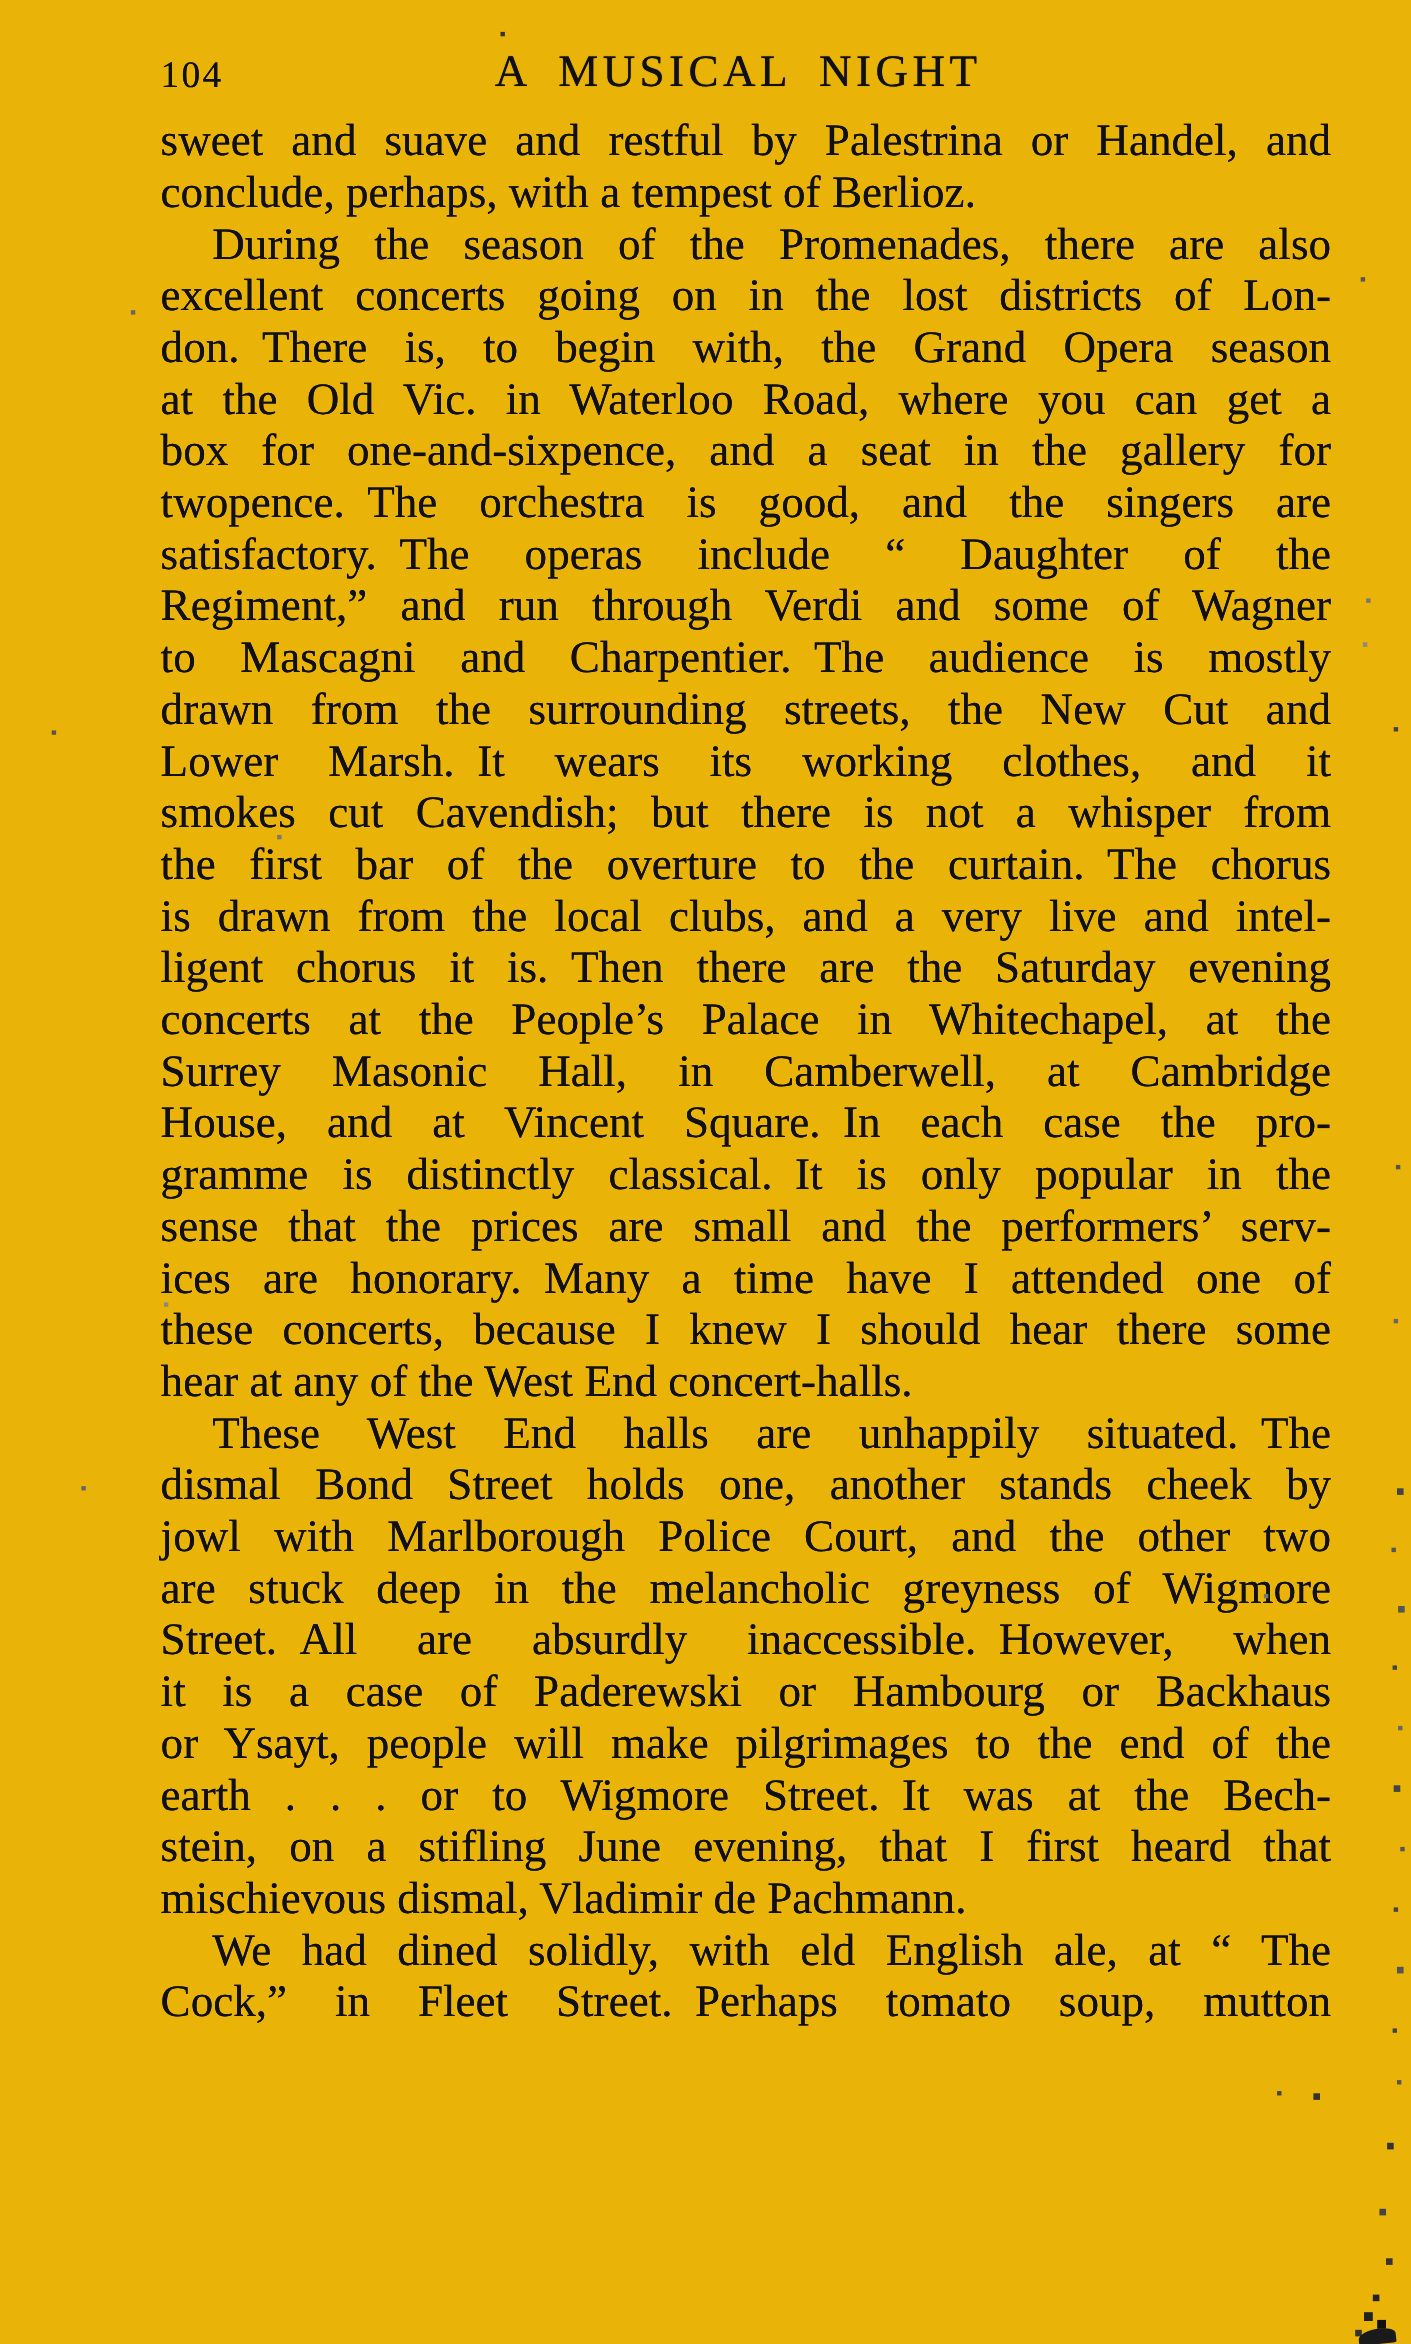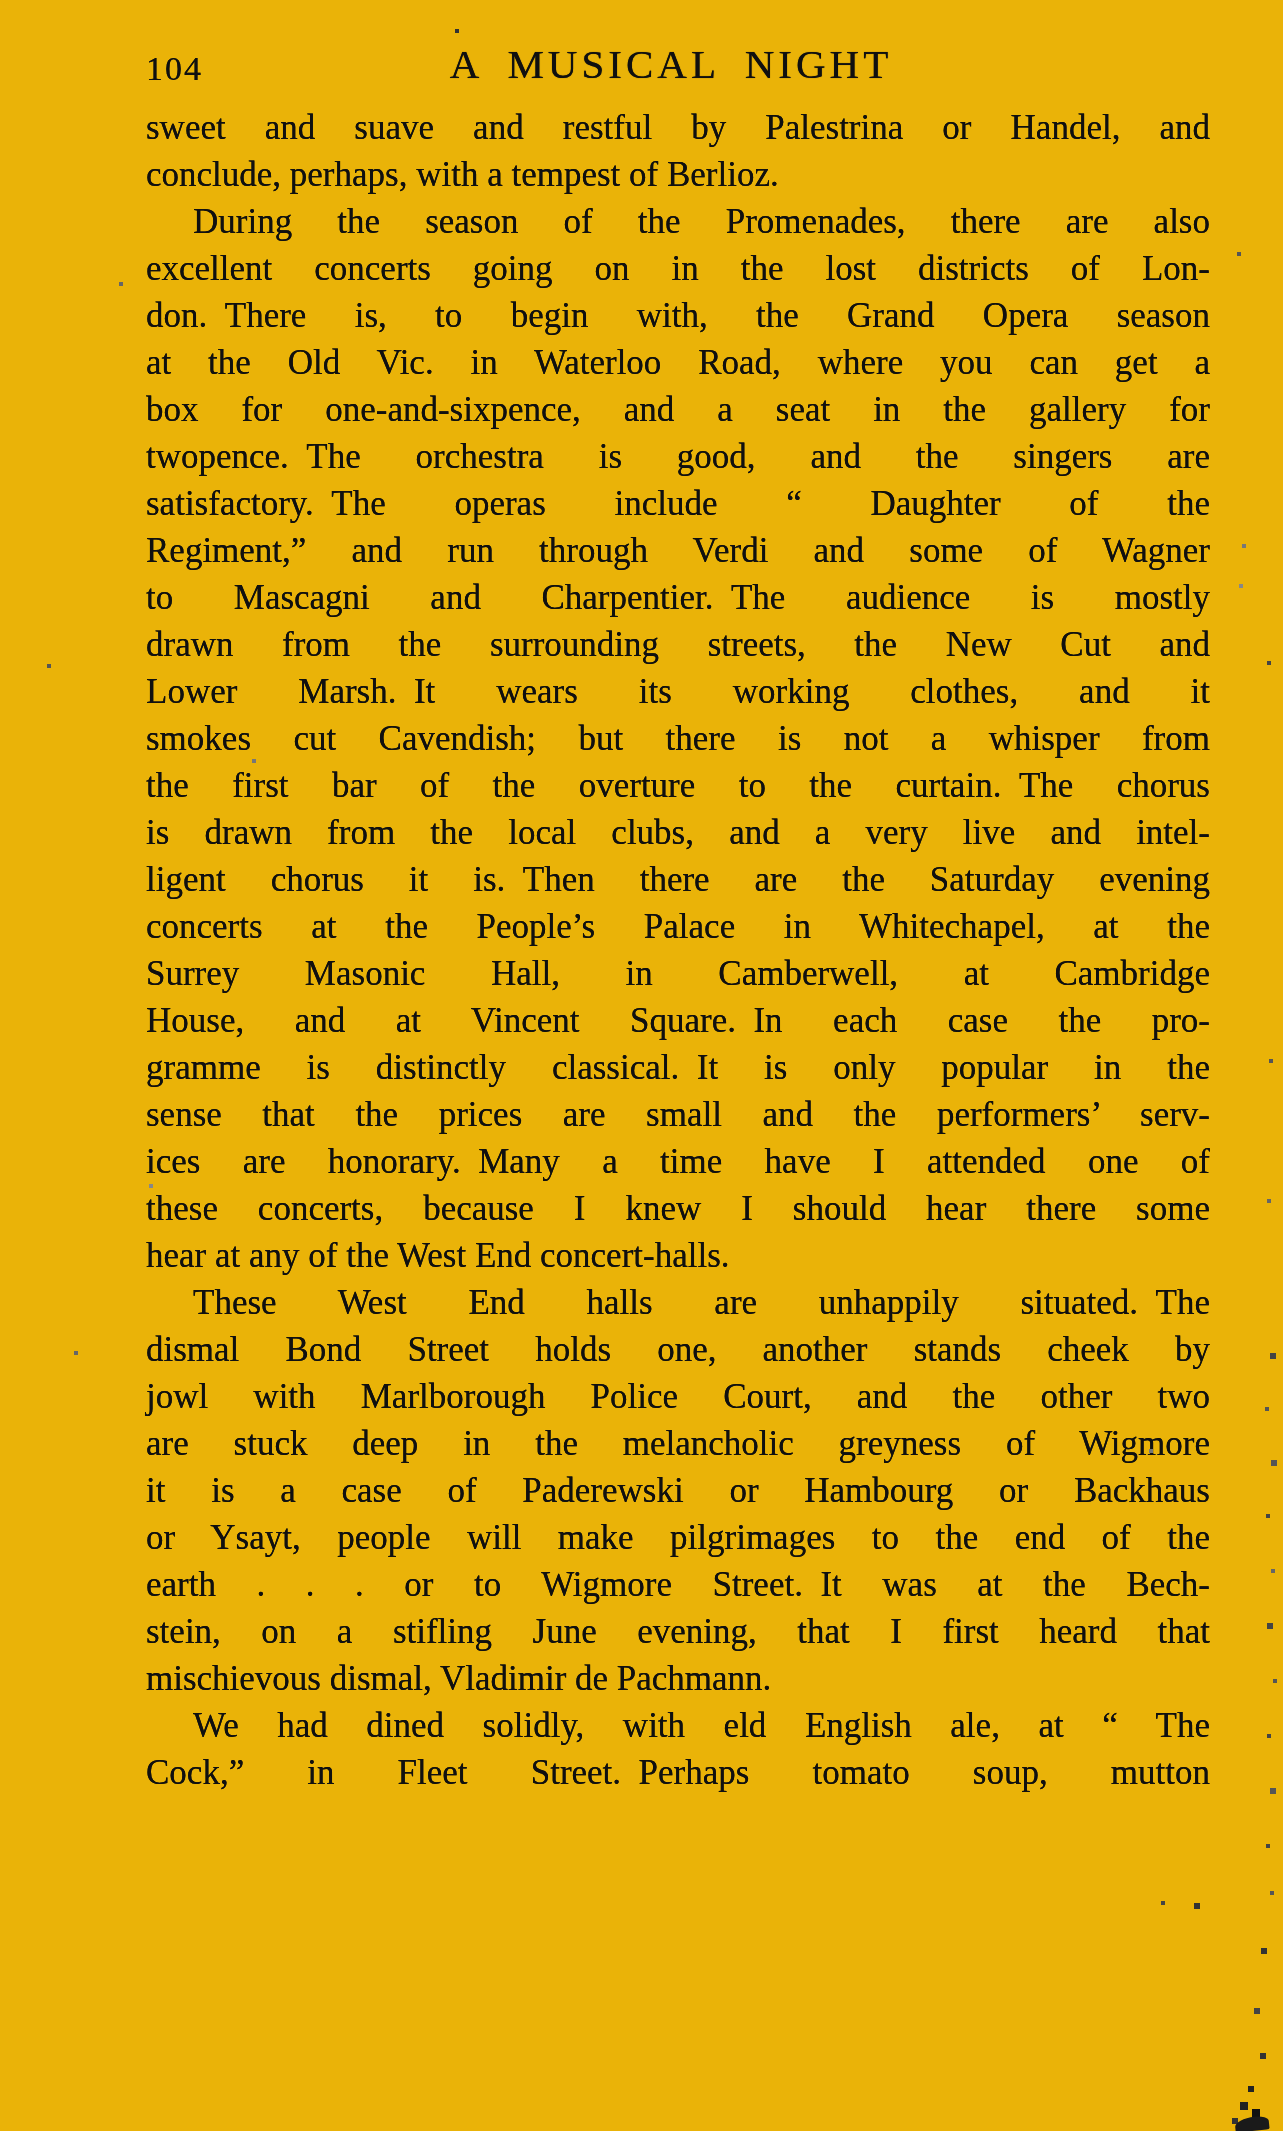--- a/index.html
+++ b/index.html
@@ -42,21 +42,21 @@
     letter-spacing: 4px;
     word-spacing: 12px;
     text-shadow: 0 0 0.7px currentColor;
   }
   
   .text-block {
     position: absolute;
     top: 104px;
     left: 146px;
     width: 1064px;
-    font-size: 35px;
+    font-size: 41px;
     line-height: 47px;
     text-shadow: 0 0 0.6px currentColor;
   }
   .line {
     height: 47px;
     text-align: justify;
     text-align-last: justify;
     white-space: normal;
   }
   .line.indent {
@@ -150,20 +150,21 @@
       <div class="line">House, and at Vincent Square. In each case the pro-</div>
       <div class="line">gramme is distinctly classical. It is only popular in the</div>
       <div class="line">sense that the prices are small and the performers’ serv-</div>
       <div class="line">ices are honorary. Many a time have I attended one of</div>
       <div class="line">these concerts, because I knew I should hear there some</div>
       <div class="line pend">hear at any of the West End concert-halls.</div>
       <div class="line indent">These West End halls are unhappily situated. The</div>
       <div class="line">dismal Bond Street holds one, another stands cheek by</div>
       <div class="line">jowl with Marlborough Police Court, and the other two</div>
       <div class="line">are stuck deep in the melancholic greyness of Wigmore</div>
+      <div class="line">Street. All are absurdly inaccessible. However, when</div>
       <div class="line">it is a case of Paderewski or Hambourg or Backhaus</div>
       <div class="line">or Ysayt, people will make pilgrimages to the end of the</div>
       <div class="line">earth . . . or to Wigmore Street. It was at the Bech-</div>
       <div class="line">stein, on a stifling June evening, that I first heard that</div>
       <div class="line pend">mischievous dismal, Vladimir de Pachmann.</div>
       <div class="line indent">We had dined solidly, with еld English ale, at “ The</div>
       <div class="line">Cock,” in Fleet Street. Perhaps tomato soup, mutton</div>
     </div>
 
   <div class="scan-noise"></div>

